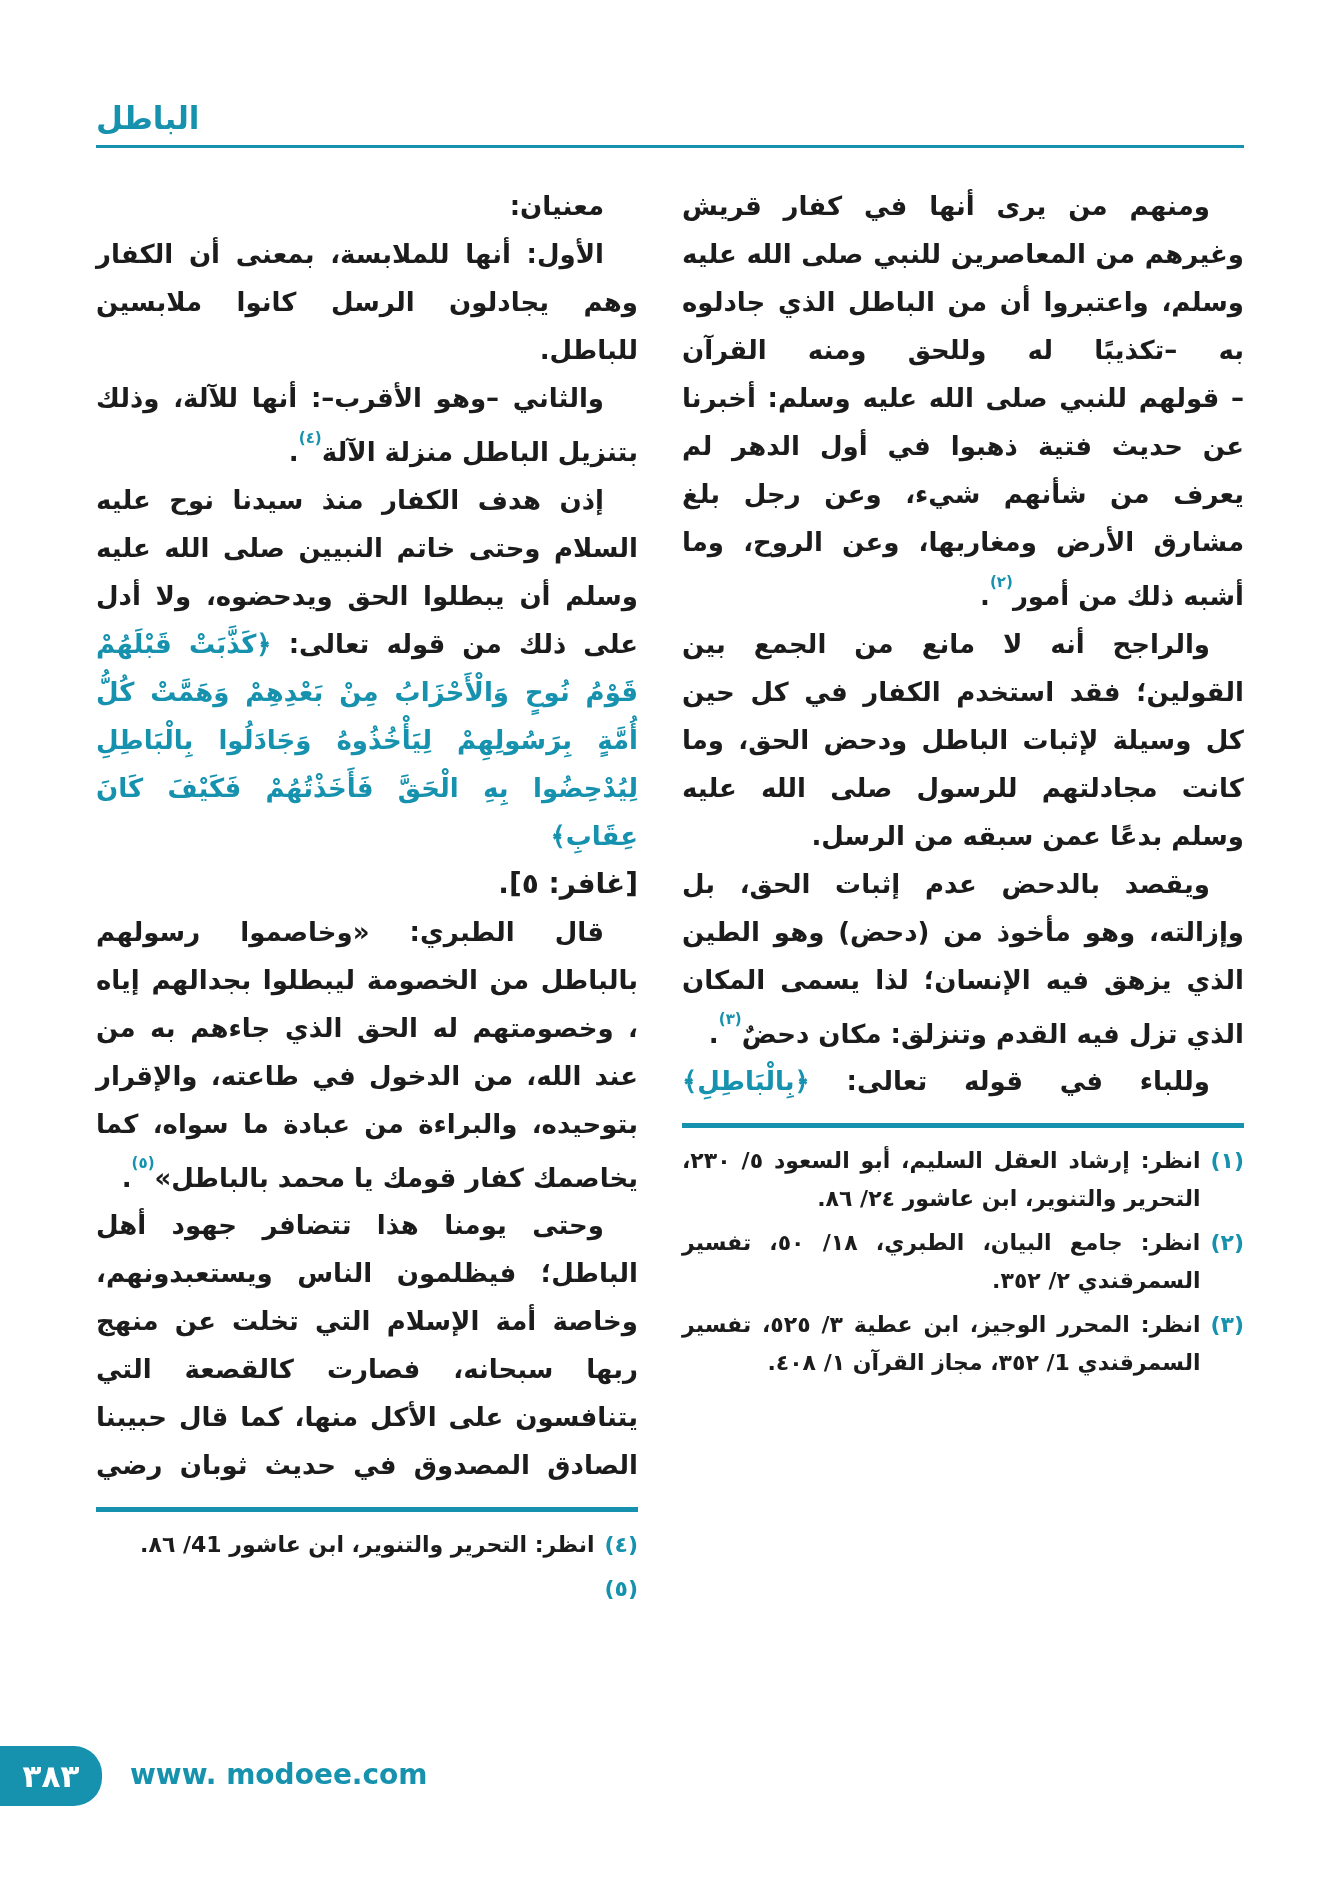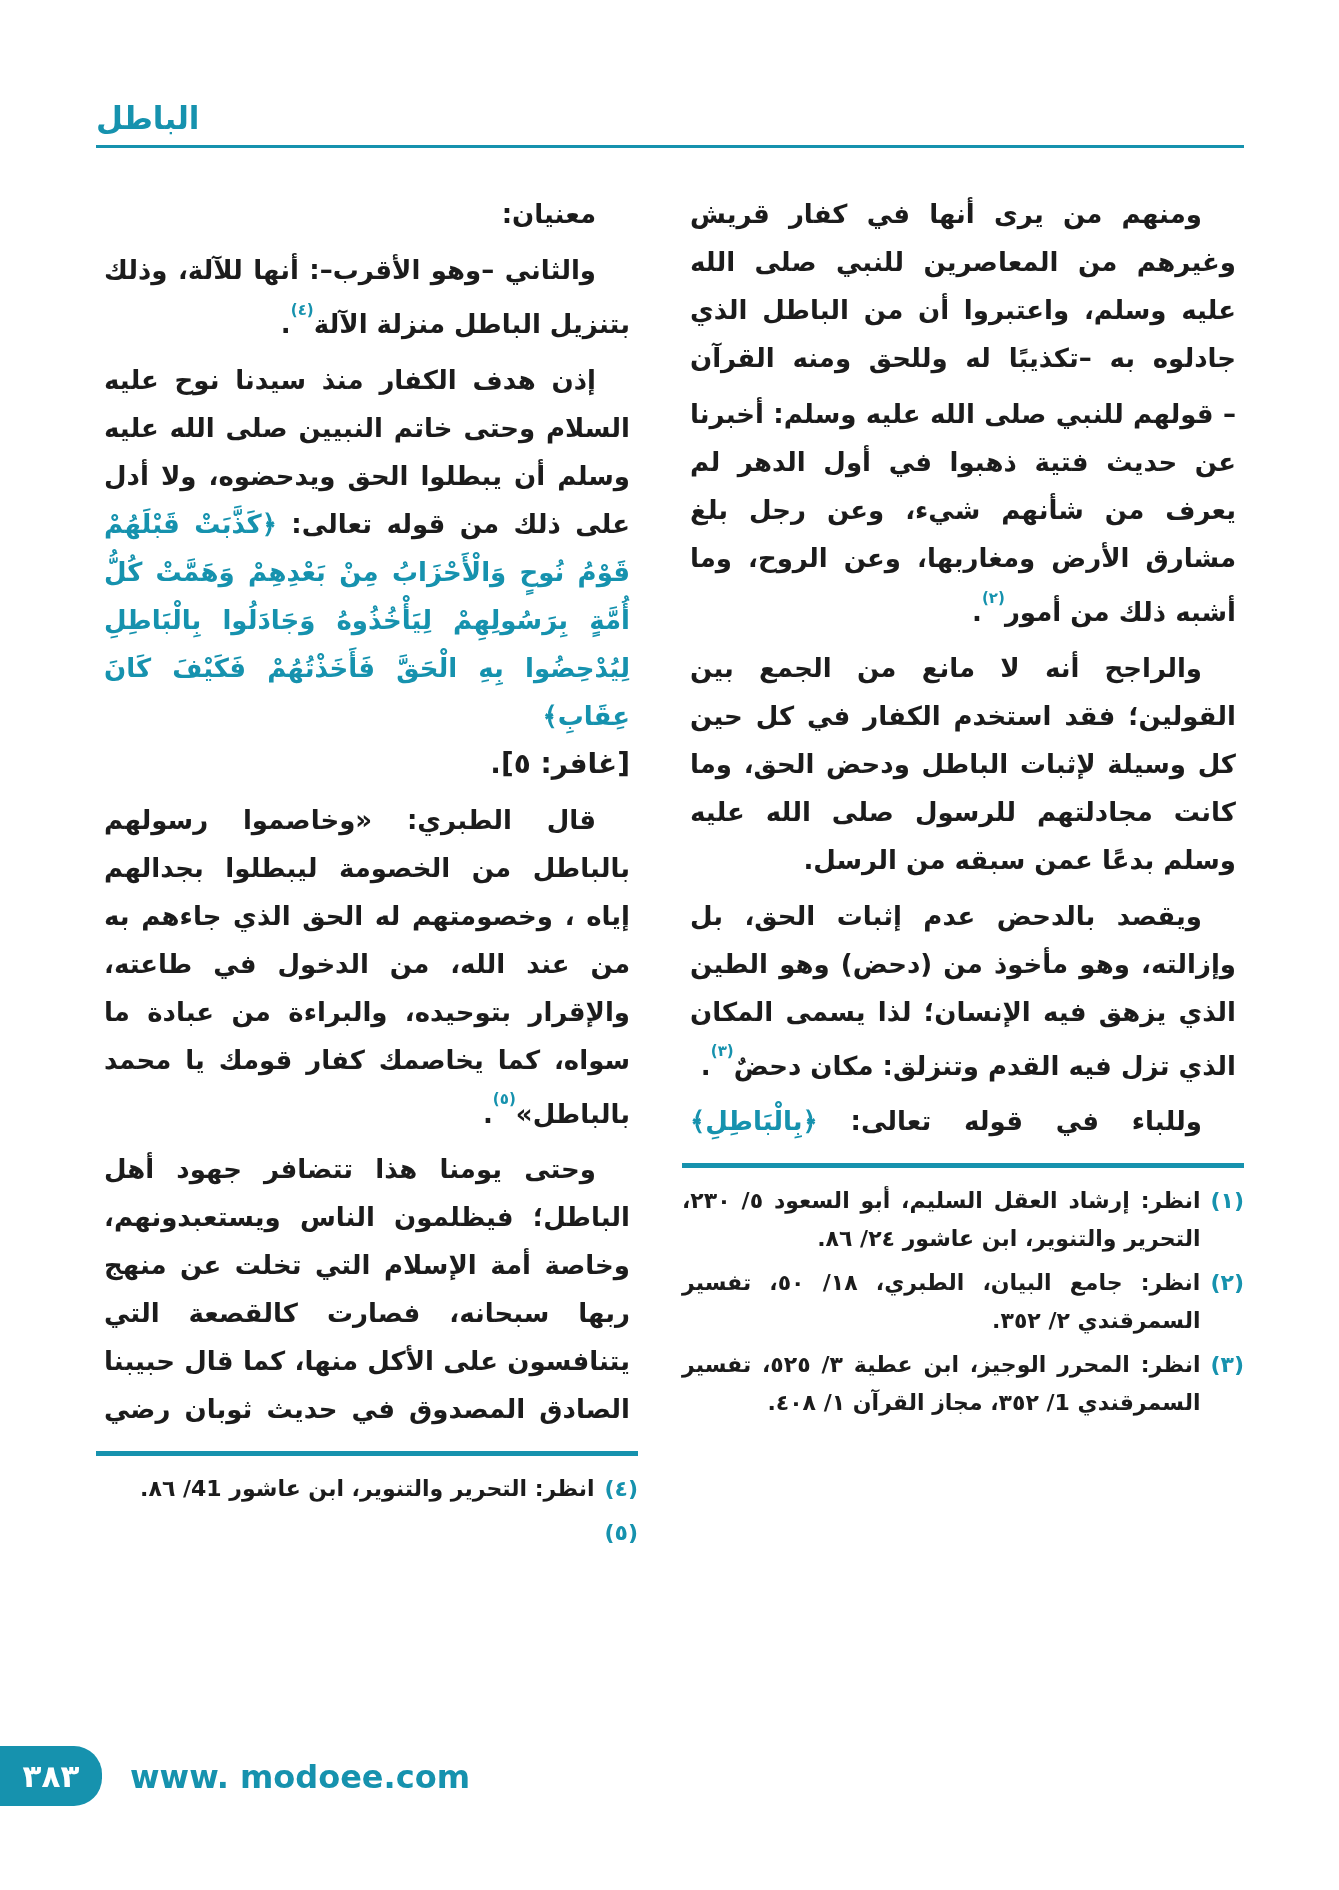--- a/index.html
+++ b/index.html
@@ -15,21 +15,21 @@
   .header-title { color:var(--accent); font-size:31px; font-weight:bold; text-align:left; line-height:1.2; }
   .header-rule { margin-top:8px; height:3px; background:var(--accent); }
 
   
   .columns { position:absolute; top:182px; left:96px; width:1148px; direction:rtl; display:flex; gap:44px; }
   .col-right { width:562px; flex:none; }
   .col-left  { flex:1; min-width:0; }
 
   .para {
     font-size:26px; font-weight:bold; color:var(--ink);
-    text-align:justify; line-height:48px; text-indent:34px; margin:8px;
+    text-align:justify; line-height:48px; text-indent:34px; margin:0;
   }
   .para.no-indent { text-indent:0; }
   .para.stretch { text-align-last:justify; }
 
   .quran { color:var(--accent); }
   .ref { color:var(--accent); font-size:0.58em; font-weight:bold; position:relative; top:-0.55em; }
   .verse-source { display:block; text-indent:0; font-size:28px; color:var(--ink); text-align:right; text-align-last:right; }
 
   
   .fn-sep { height:5px; background:var(--accent); margin:18px 0 14px; }
@@ -38,21 +38,21 @@
   .fn-num { color:var(--accent); flex:none; }
   .fn-text { text-align:justify; min-width:0; }
 
   
   .footer-pill {
     position:absolute; left:0; top:1746px; width:102px; height:60px;
     background:var(--accent); border-radius:0 28px 28px 0;
     display:flex; align-items:center; justify-content:center;
     color:#ffffff; font-size:31px; font-weight:bold;
   }
-  .website { position:absolute; left:130px; top:1758px; color:var(--accent); font-size:32px; font-weight:bold; }
+  .website { position:absolute; left:130px; top:1758px; color:var(--accent); font-size:28px; font-weight:bold; }
 </style>
 </head>
 <body>
 
 <div class="page">
 
   <header class="header">
     <div class="header-title">الباطل</div>
     <div class="header-rule"></div>
   </header>
@@ -78,20 +78,21 @@
         </div>
         <div class="fn">
           <span class="fn-num">(٣)</span>
           <span class="fn-text">انظر: المحرر الوجيز، ابن عطية ٣/ ٥٢٥، تفسير السمرقندي 1/ ٣٥٢، مجاز القرآن ١/ ٤٠٨.</span>
         </div>
       </div>
     </section>
 
     <section class="col-left">
       <p class="para"><span>معنيان:</span></p>
+      <p class="para"><span>الأول: أنها للملابسة، بمعنى أن الكفار وهم يجادلون الرسل كانوا ملابسين للباطل.</span></p>
       <p class="para"><span>والثاني –وهو الأقرب–: أنها للآلة، وذلك بتنزيل الباطل منزلة الآلة</span><sup class="ref">(٤)</sup><span>.</span></p>
       <p class="para stretch"><span>إذن هدف الكفار منذ سيدنا نوح عليه السلام وحتى خاتم النبيين صلى الله عليه وسلم أن يبطلوا الحق ويدحضوه، ولا أدل على ذلك من قوله تعالى: </span><span class="quran">﴿كَذَّبَتْ قَبْلَهُمْ قَوْمُ نُوحٍ وَالْأَحْزَابُ مِنْ بَعْدِهِمْ وَهَمَّتْ كُلُّ أُمَّةٍ بِرَسُولِهِمْ لِيَأْخُذُوهُ وَجَادَلُوا بِالْبَاطِلِ لِيُدْحِضُوا بِهِ الْحَقَّ فَأَخَذْتُهُمْ فَكَيْفَ كَانَ عِقَابِ﴾</span><span class="verse-source">[غافر: ٥].</span></p>
       <p class="para"><span>قال الطبري: «وخاصموا رسولهم بالباطل من الخصومة ليبطلوا بجدالهم إياه ، وخصومتهم له الحق الذي جاءهم به من عند الله، من الدخول في طاعته، والإقرار بتوحيده، والبراءة من عبادة ما سواه، كما يخاصمك كفار قومك يا محمد بالباطل»</span><sup class="ref">(٥)</sup><span>.</span></p>
       <p class="para stretch"><span>وحتى يومنا هذا تتضافر جهود أهل الباطل؛ فيظلمون الناس ويستعبدونهم، وخاصة أمة الإسلام التي تخلت عن منهج ربها سبحانه، فصارت كالقصعة التي يتنافسون على الأكل منها، كما قال حبيبنا الصادق المصدوق في حديث ثوبان رضي</span></p>
 
       <div class="fn-sep"></div>
       <div class="footnotes">
         <div class="fn">
           <span class="fn-num">(٤)</span>
           <span class="fn-text">انظر: التحرير والتنوير، ابن عاشور 41/ ٨٦.</span>

